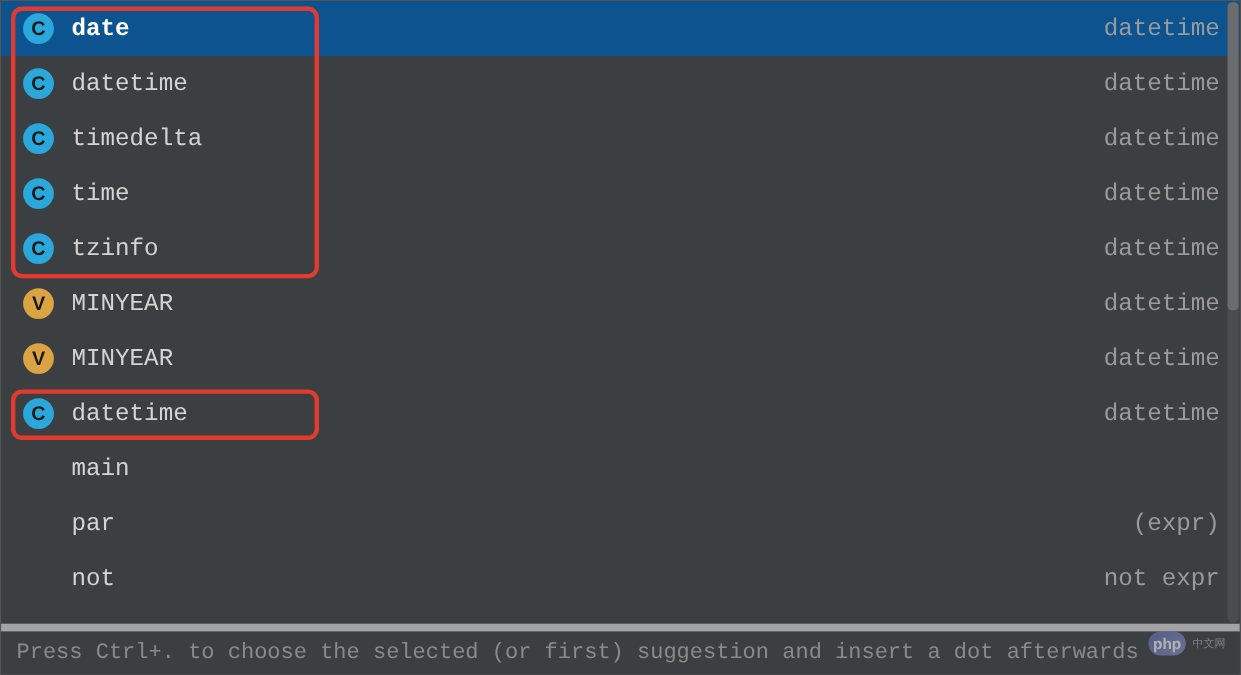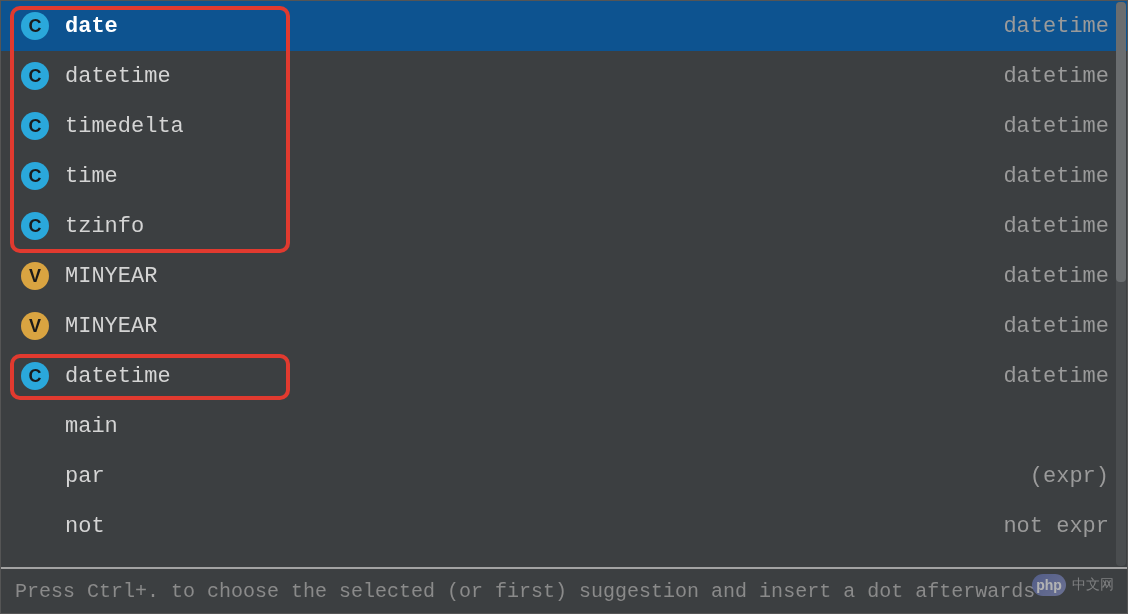--- a/index.html
+++ b/index.html
@@ -91,21 +91,21 @@
       left: 10px;
       width: 280px;
       height: 46px;
     }
     .status-bar {
       height: 46px;
       display: flex;
       align-items: center;
       padding: 0 14px;
       background: #3c3f41;
-      border-top: 2px solid #a3a3a3;
+      border-top: 7px solid #a3a3a3;
       font-size: 20px;
       gap: 0;
     }
     .status-text {
       color: #8a8a8a;
     }
     .next-tip {
       color: #4a9cd6;
       cursor: pointer;
     }
@@ -127,21 +127,21 @@
       display: flex;
       align-items: center;
       justify-content: center;
       color: #fff;
       font-size: 14px;
       font-weight: bold;
       font-family: sans-serif;
     }
     .watermark-text {
       color: #aaa;
-      font-size: 14px;
+      font-size: 10px;
       font-family: sans-serif;
     }
     .scrollbar {
       position: absolute;
       right: 2px;
       top: 2px;
       width: 10px;
       height: 564px;
       background: #4a4d4f;
       border-radius: 4px;

